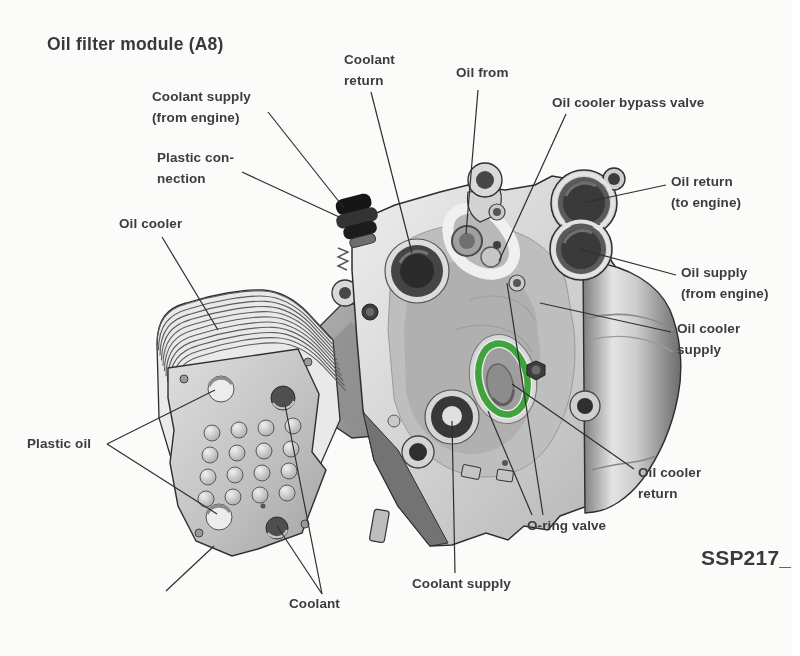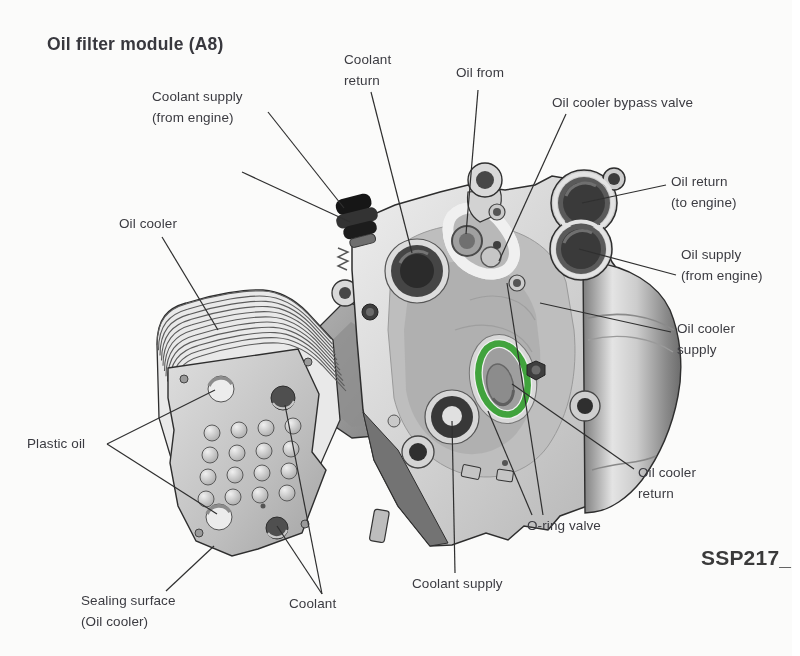--- a/index.html
+++ b/index.html
@@ -1,19 +1,19 @@
 <!DOCTYPE html>
 <html><head>
 <meta charset="utf-8">
 <style>
   html,body{margin:0;padding:0;}
   body{font-family:"Liberation Sans",sans-serif;}
   #stage{position:relative;width:792px;height:656px;background:#fbfbfa;overflow:hidden;}
   #art{position:absolute;left:0;top:0;}
-  .lbl{position:absolute;font-size:13.5px;line-height:21px;font-weight:400;
+  .lbl{position:absolute;font-size:13.5px;line-height:21px;font-weight:700;
        color:#3b3b41;white-space:pre-line;letter-spacing:.1px;}
   .title{font-size:17.5px;font-weight:600;color:#38383e;letter-spacing:.2px;}
   .code{font-size:21px;font-weight:700;color:#3a3a3a;letter-spacing:.2px;}
 </style>
 </head>
 <body>
 
 <div id="stage">
 
 <svg id="art" width="800" height="656" viewBox="0 0 800 656">
@@ -241,34 +241,34 @@
     <line x1="455" y1="573" x2="452" y2="421"></line>
     <line x1="166" y1="591" x2="214" y2="546"></line>
     <line x1="322" y1="594" x2="277" y2="526"></line>
     <line x1="322" y1="594" x2="285" y2="405"></line>
   </g>
 </svg>
 
 <div class="lbl title" style="left:47px;top:34px">Oil filter module (A8)</div>
 <div class="lbl" style="left:152px;top:86px">Coolant supply
 (from engine)</div>
+<div class="lbl" style="left:157px;top:147px">Plastic con-
+nection</div>
 <div class="lbl" style="left:119px;top:213px">Oil cooler</div>
 <div class="lbl" style="left:344px;top:49px">Coolant
 return</div>
 <div class="lbl" style="left:456px;top:62px">Oil from</div>
 <div class="lbl" style="left:671px;top:171px">Oil return
 (to engine)</div>
 <div class="lbl" style="left:552px;top:92px">Oil cooler bypass valve</div>
-<div class="lbl" style="left:681px;top:244px">Oil supply
+<div class="lbl" style="left:681px;top:262px">Oil supply
 (from engine)</div>
 <div class="lbl" style="left:677px;top:318px">Oil cooler
 supply</div>
 <div class="lbl" style="left:27px;top:433px">Plastic oil</div>
 <div class="lbl" style="left:638px;top:462px">Oil cooler
 return</div>
 <div class="lbl" style="left:527px;top:515px">O-ring valve</div>
 <div class="lbl code" style="left:701px;top:547px">SSP217_014</div>
 <div class="lbl" style="left:412px;top:573px">Coolant supply</div>
-<div class="lbl" style="left:81px;top:590px">Sealing surface
-(Oil cooler)</div>
 <div class="lbl" style="left:289px;top:593px">Coolant</div>
 
 </div>
 
 </body></html>

